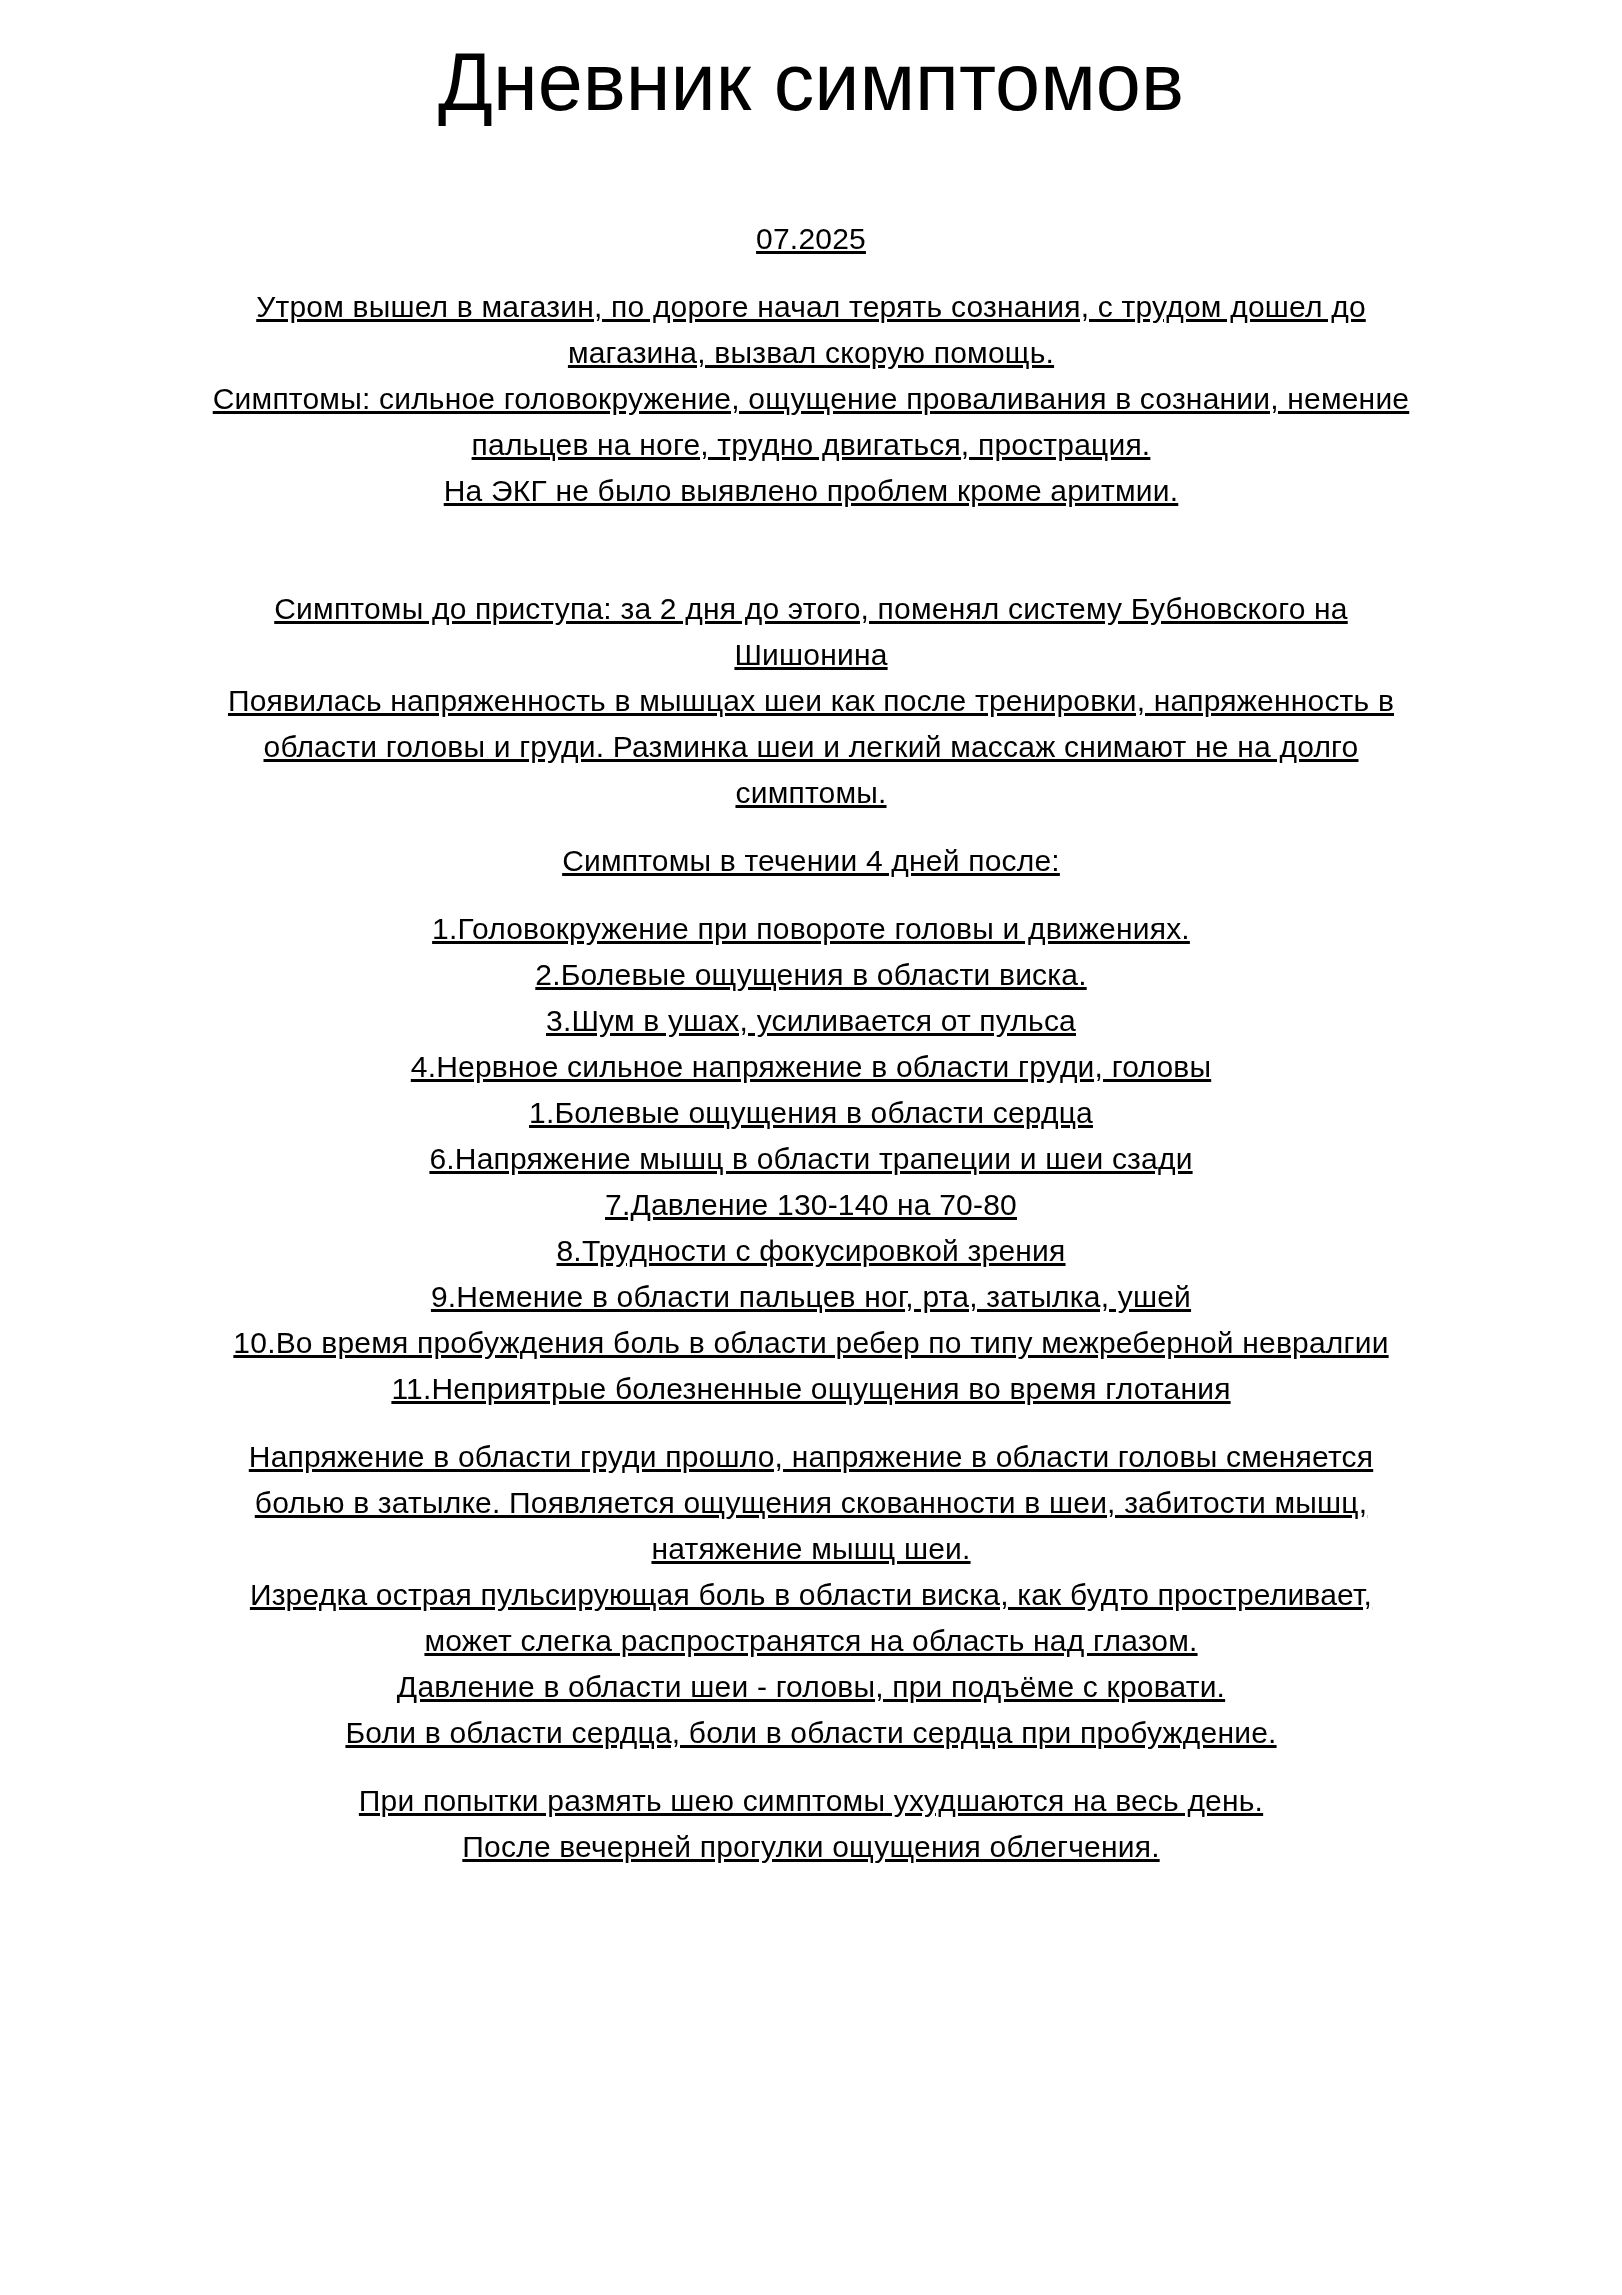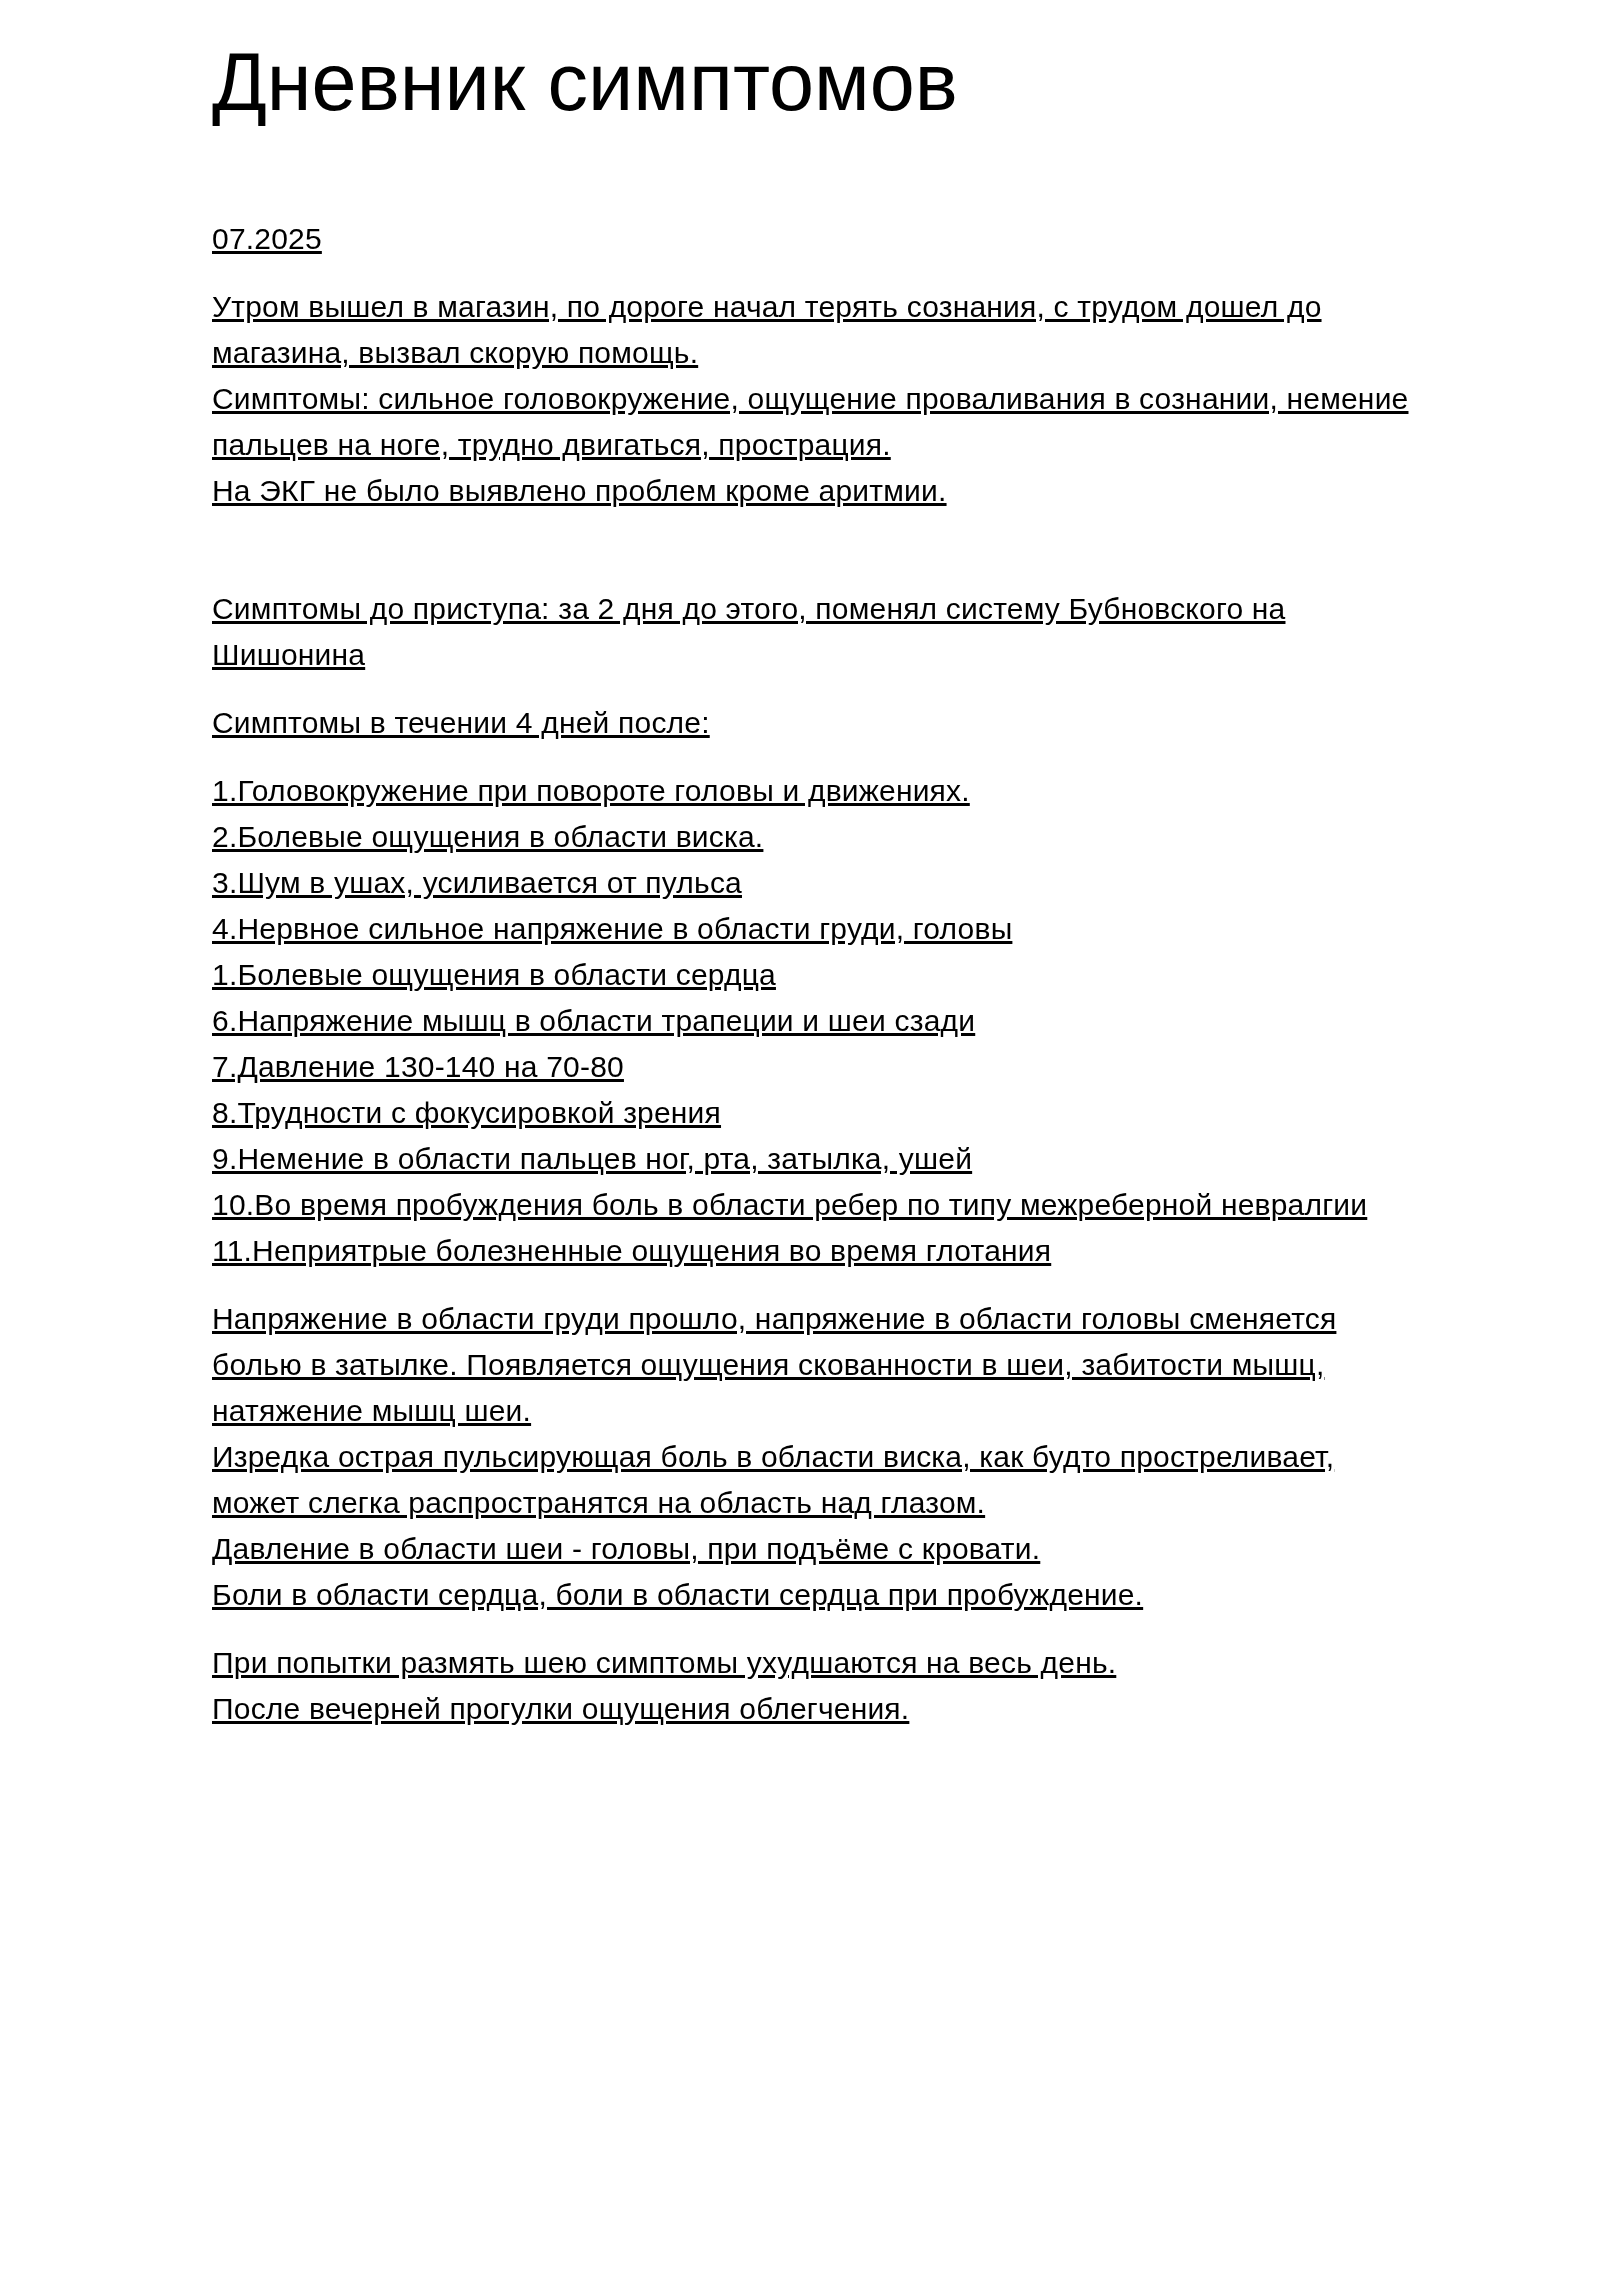--- a/index.html
+++ b/index.html
@@ -10,21 +10,21 @@
   .page {
     position: relative;
     width: 1322px;
     height: 2295px;
     margin: 0 auto;
     background: #ffffff;
     color: #000000;
     font-family: "Liberation Sans", "DejaVu Sans", sans-serif;
     font-size: 30px;
     line-height: 46px;
-    text-align: left;
+    text-align: center;
     padding: 0 62px;
     box-sizing: border-box;
     overflow: hidden;
   }
   .doc-title {
     font-size: 81px;
     line-height: 98px;
     font-weight: 400;
     letter-spacing: 0;
     margin: 33px 0 0 0;
@@ -50,20 +50,21 @@
   <p class="doc-date">07.2025</p>
 
   <section>
     <p class="mt1">Утром вышел в магазин, по дороге начал терять сознания, с трудом дошел до магазина, вызвал скорую помощь.</p>
     <p>Симптомы: сильное головокружение, ощущение проваливания в сознании, немение пальцев на ноге, трудно двигаться, прострация.</p>
     <p>На ЭКГ не было выявлено проблем кроме аритмии.</p>
   </section>
 
   <section>
     <p class="mt2">Симптомы до приступа: за 2 дня до этого, поменял систему Бубновского на Шишонина</p>
+    <p>Появилась напряженность в мышцах шеи как после тренировки, напряженность в области головы и груди. Разминка шеи и легкий массаж снимают не на долго симптомы.</p>
   </section>
 
   <p class="mt1">Симптомы в течении 4 дней после:</p>
 
   <section>
     <p class="mt1">1.Головокружение при повороте головы и движениях.</p>
     <p>2.Болевые ощущения в области виска.</p>
     <p>3.Шум в ушах, усиливается от пульса</p>
     <p>4.Нервное сильное напряжение в области груди, головы</p>
     <p>1.Болевые ощущения в области сердца</p>

